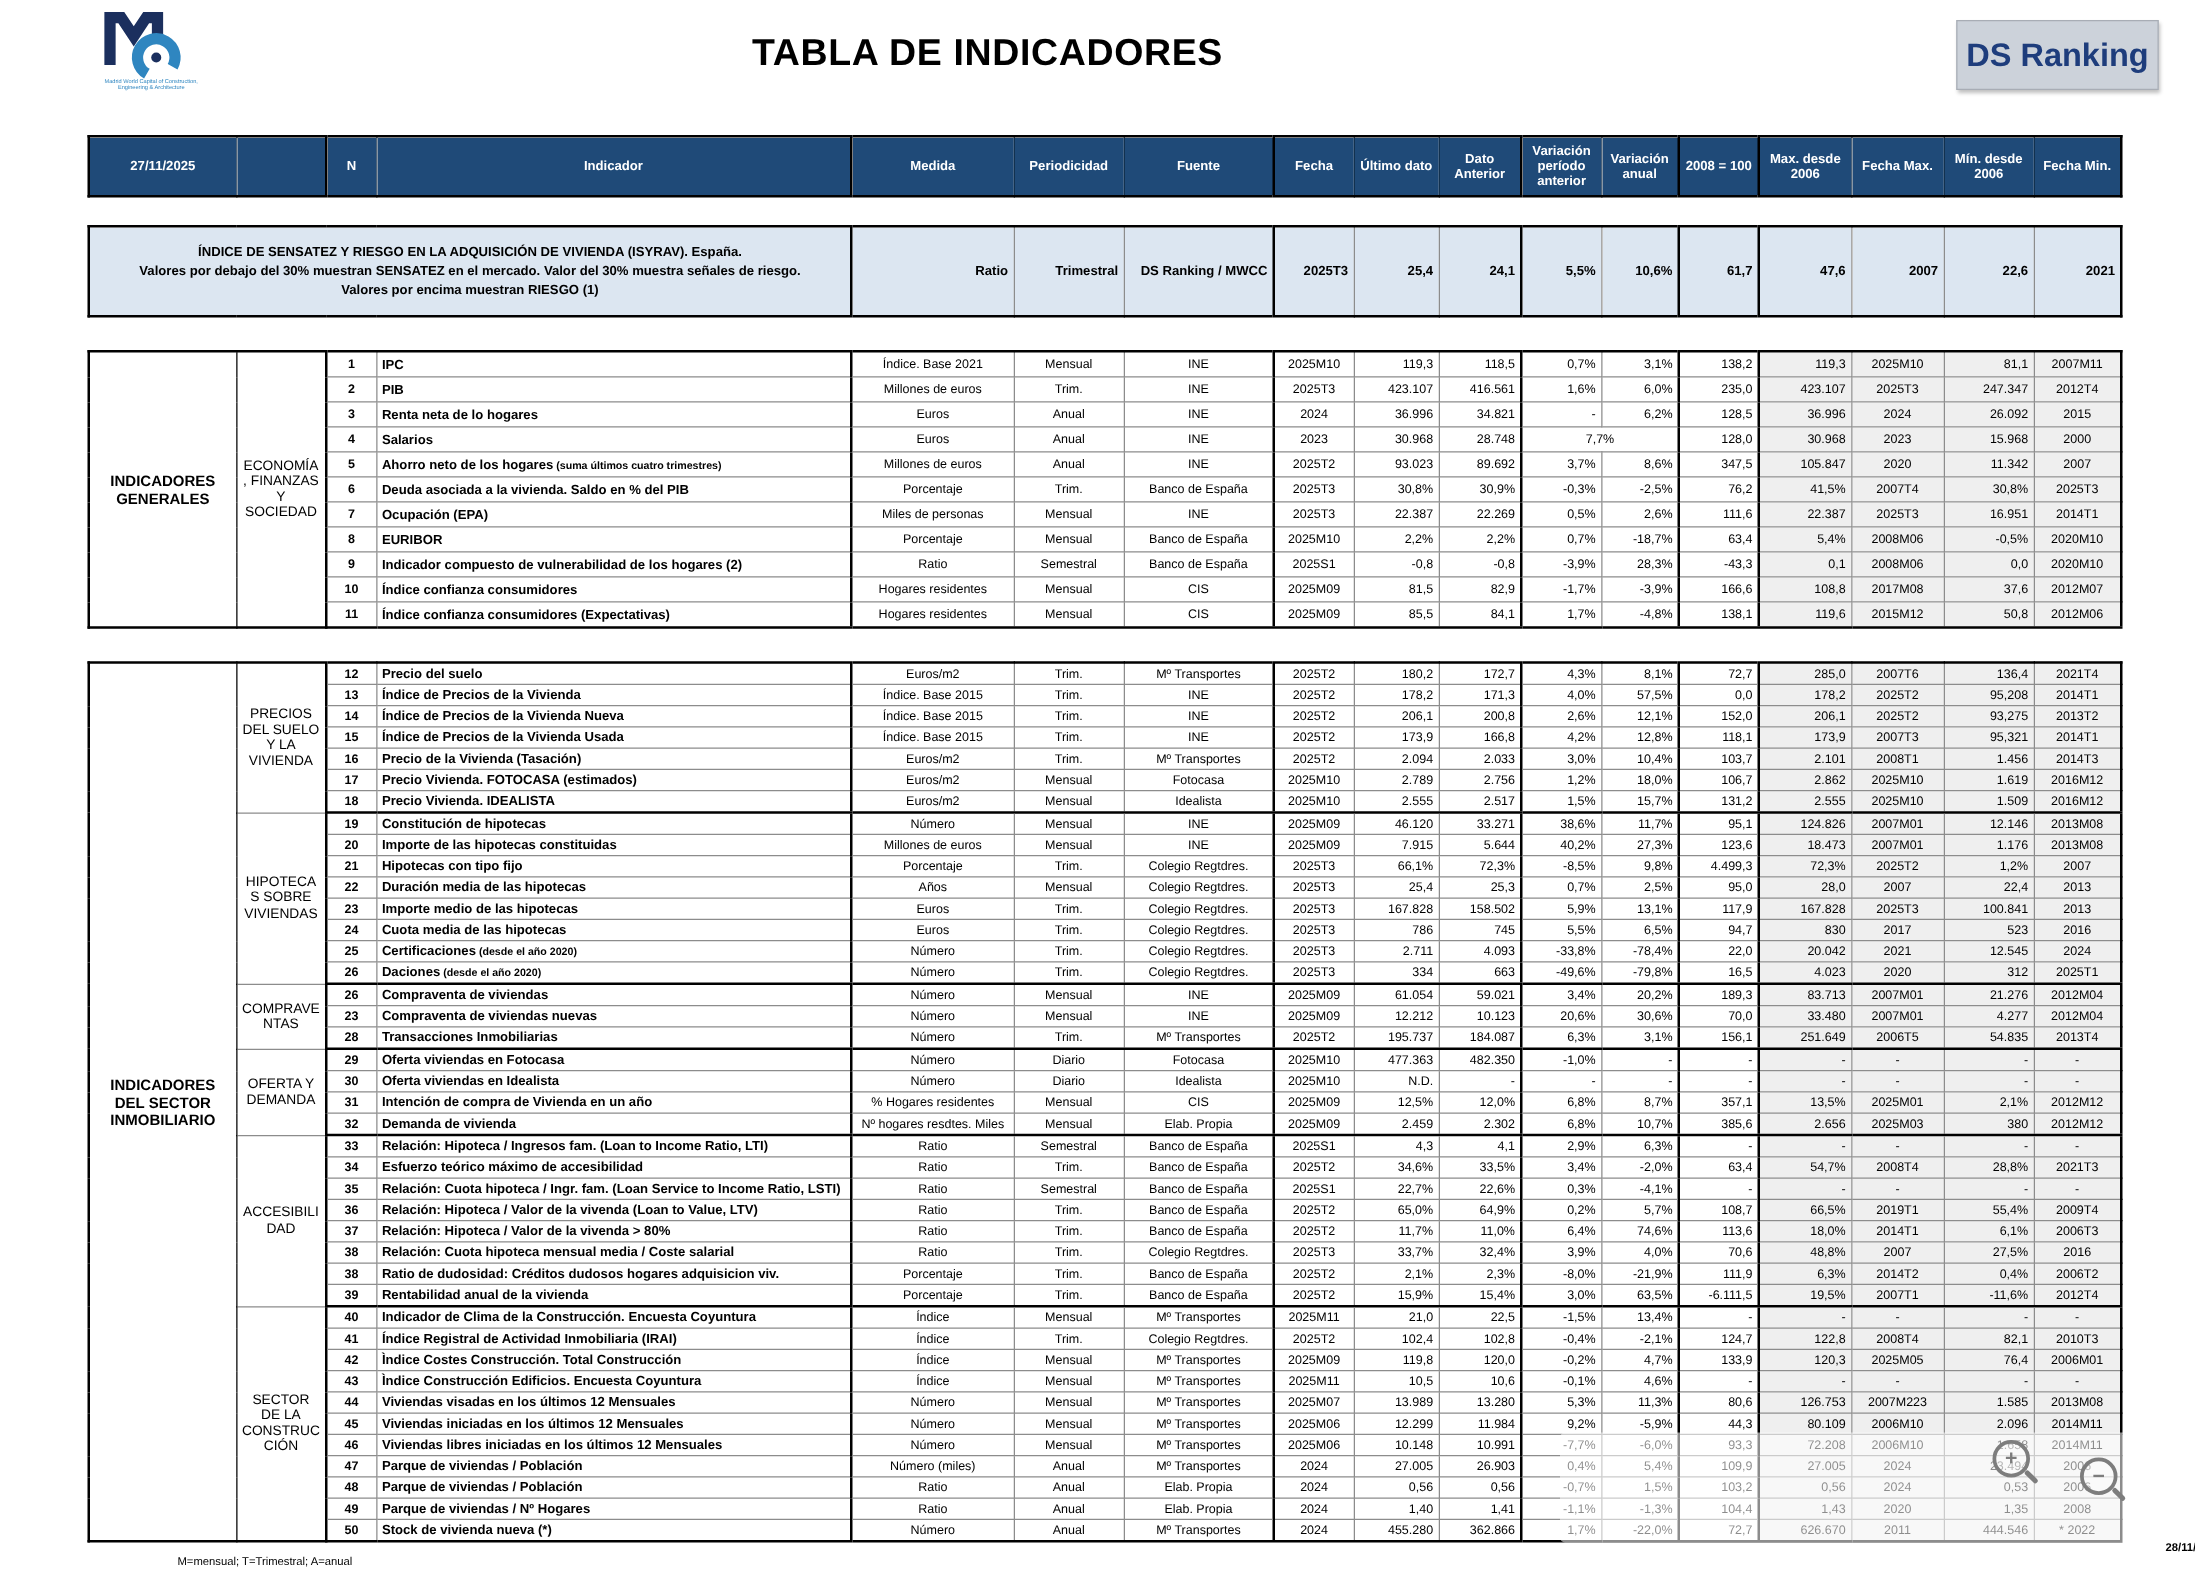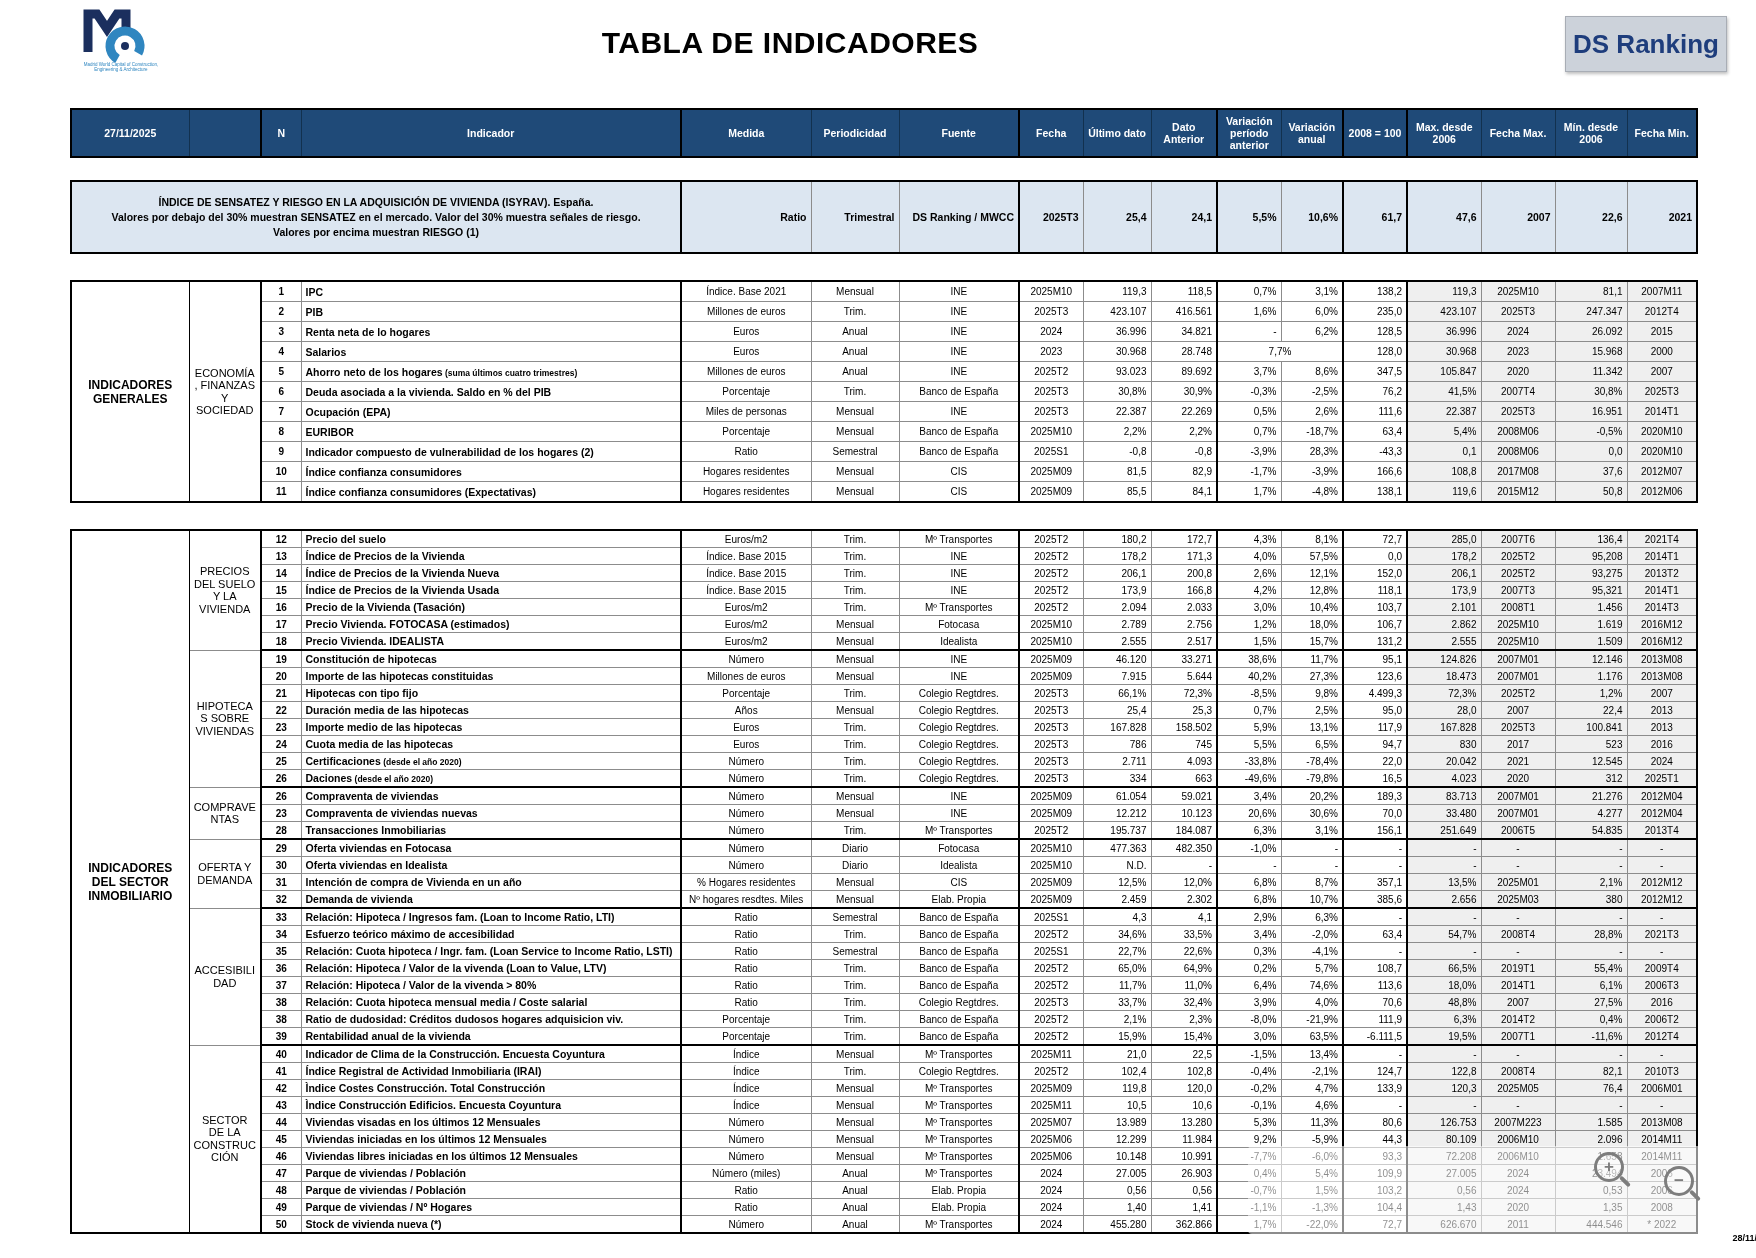--- a/index.html
+++ b/index.html
@@ -1074,18 +1074,23 @@
           <td class="r thickL">1,7%</td>
           <td class="r">-22,0%</td>
           <td class="r thickL">72,7</td>
           <td class="r shade thickL">626.670</td>
           <td class="c shade">2011</td>
           <td class="r shade">444.546</td>
           <td class="c shade">* 2022</td>
         </tr>
       </tbody>
     </table>
+  <div class="footnotes">
+    <div>M=mensual; T=Trimestral; A=anual</div>
+    <div></div>
+
+  </div>
 </div>
 
 <div class="zoom-overlay"></div>
 <div class="mag mag-plus"></div>
 <div class="mag mag-minus"></div>
 <div class="footer-date">28/11/2</div>
 
 </body></html>

